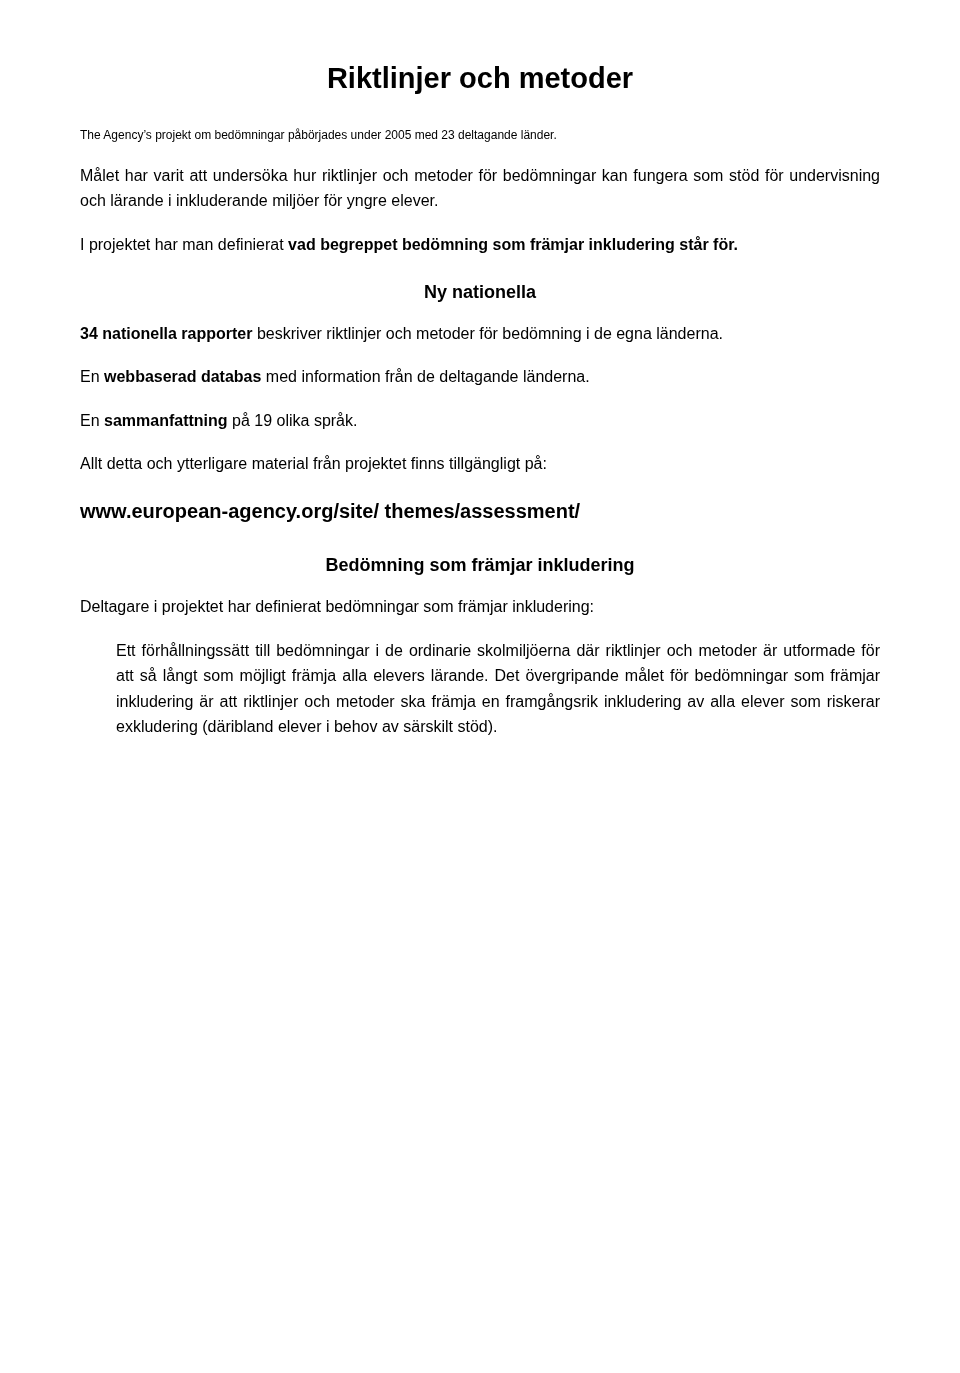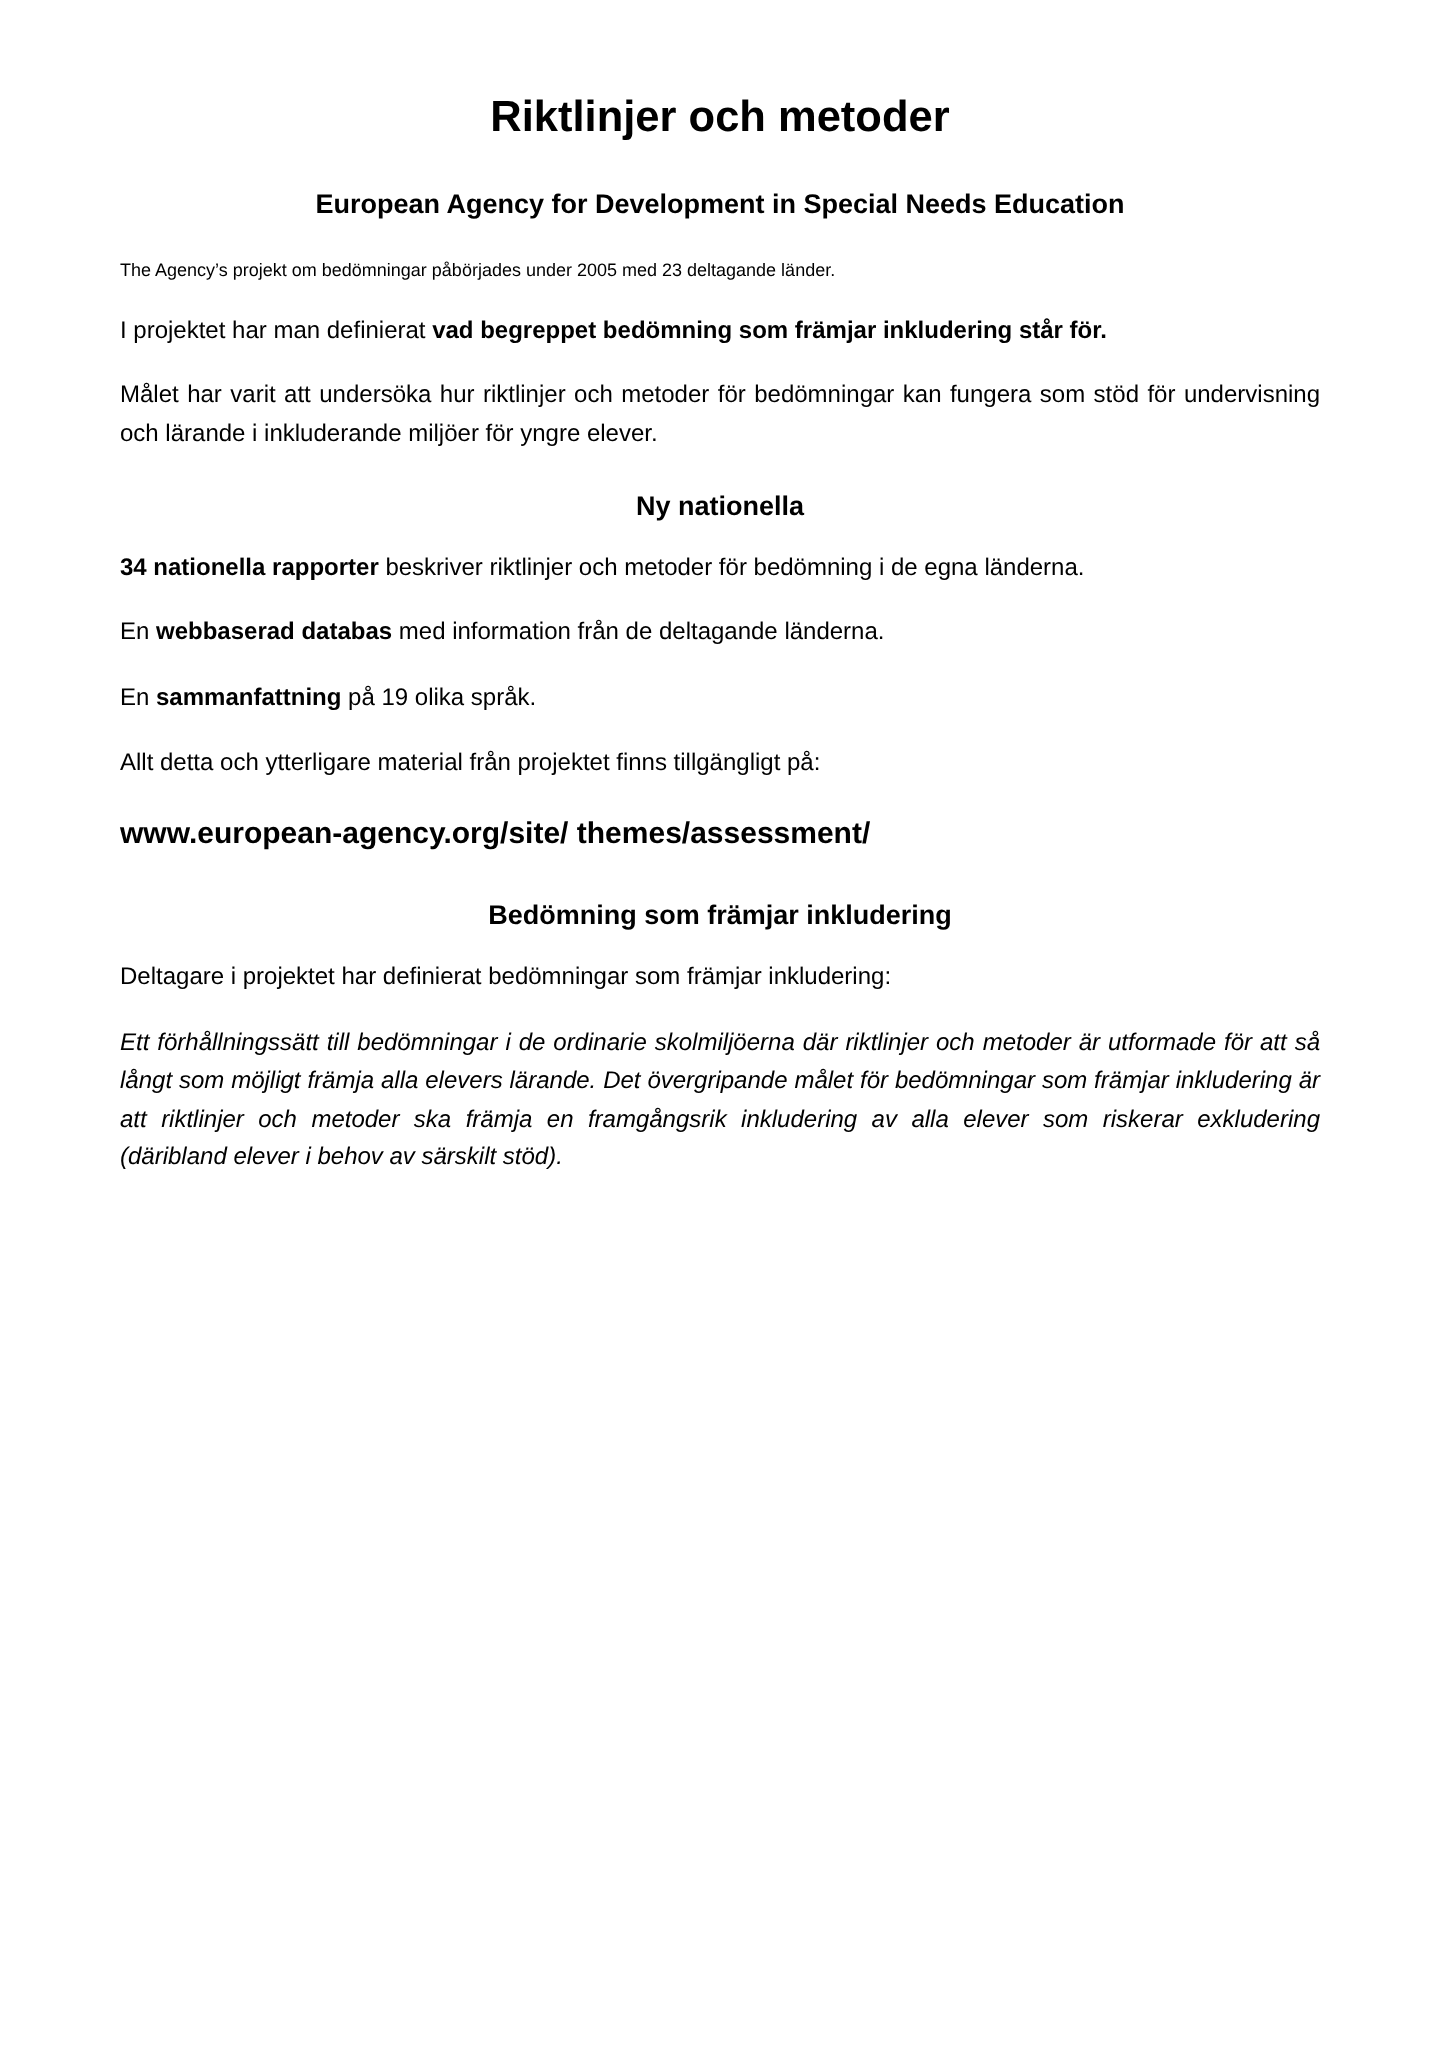--- a/index.html
+++ b/index.html
@@ -72,43 +72,42 @@
 
     .url-text {
       font-size: 20px;
       font-weight: bold;
       text-align: left;
       margin-bottom: 28px;
       line-height: 1.6;
     }
 
     .italic-text {
-      font-style: italic;
       font-size: 16px;
       text-align: justify;
       line-height: 1.6;
       margin-bottom: 0;
+      margin-left: 36px;
     }
   </style>
 </head>
 <body>
 
 <div class="page-container">
 
   <h2 class="sub-title">Riktlinjer och metoder</h2>
 
-  <p class="agency-name">European Agency for Development in Special Needs Education</p>
 
   <p class="intro-text">The Agency’s projekt om bedömningar påbörjades under 2005 med 23 deltagande länder.</p>
+
+  <p class="body-text">Målet har varit att undersöka hur riktlinjer och metoder för bedömningar kan fungera som stöd för undervisning och lärande i inkluderande miljöer för yngre elever.</p>
 
   <p class="body-text">
     <span>I projektet har man definierat </span><b>vad begreppet bedömning som främjar inkludering står för.</b>
   </p>
-
-  <p class="body-text">Målet har varit att undersöka hur riktlinjer och metoder för bedömningar kan fungera som stöd för undervisning och lärande i inkluderande miljöer för yngre elever.</p>
 
   <p class="section-heading">Ny nationella</p>
 
   <p class="body-text">
     <b>34 nationella rapporter</b><span> beskriver riktlinjer och metoder för bedömning i de egna länderna.</span>
   </p>
 
   <p class="body-text">
     <span>En </span><b>webbaserad databas</b><span> med information från de deltagande länderna.</span>
   </p>

